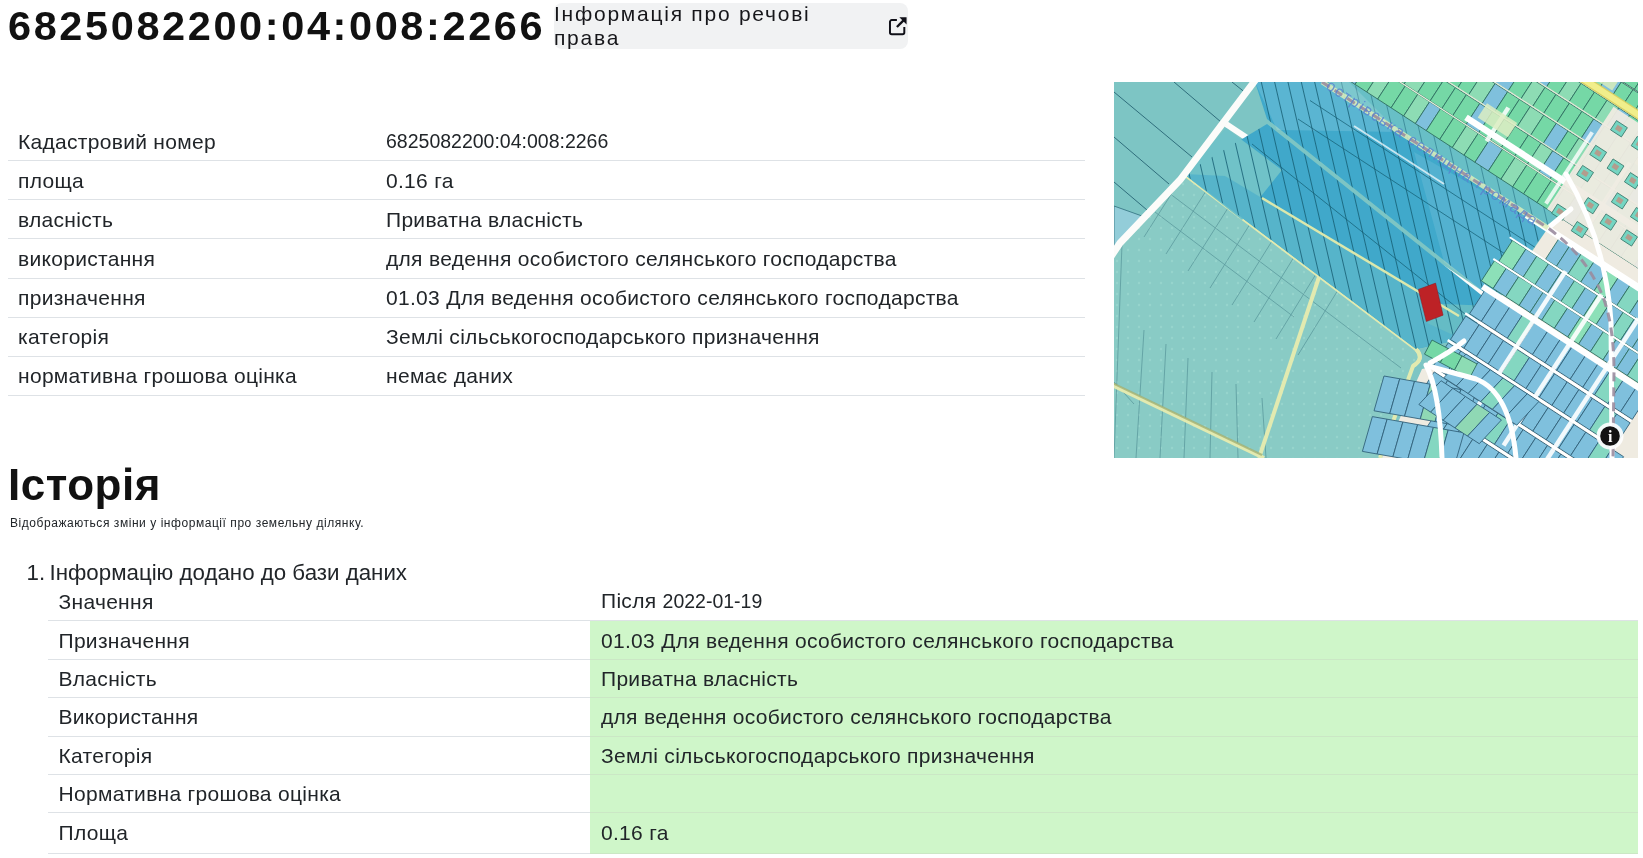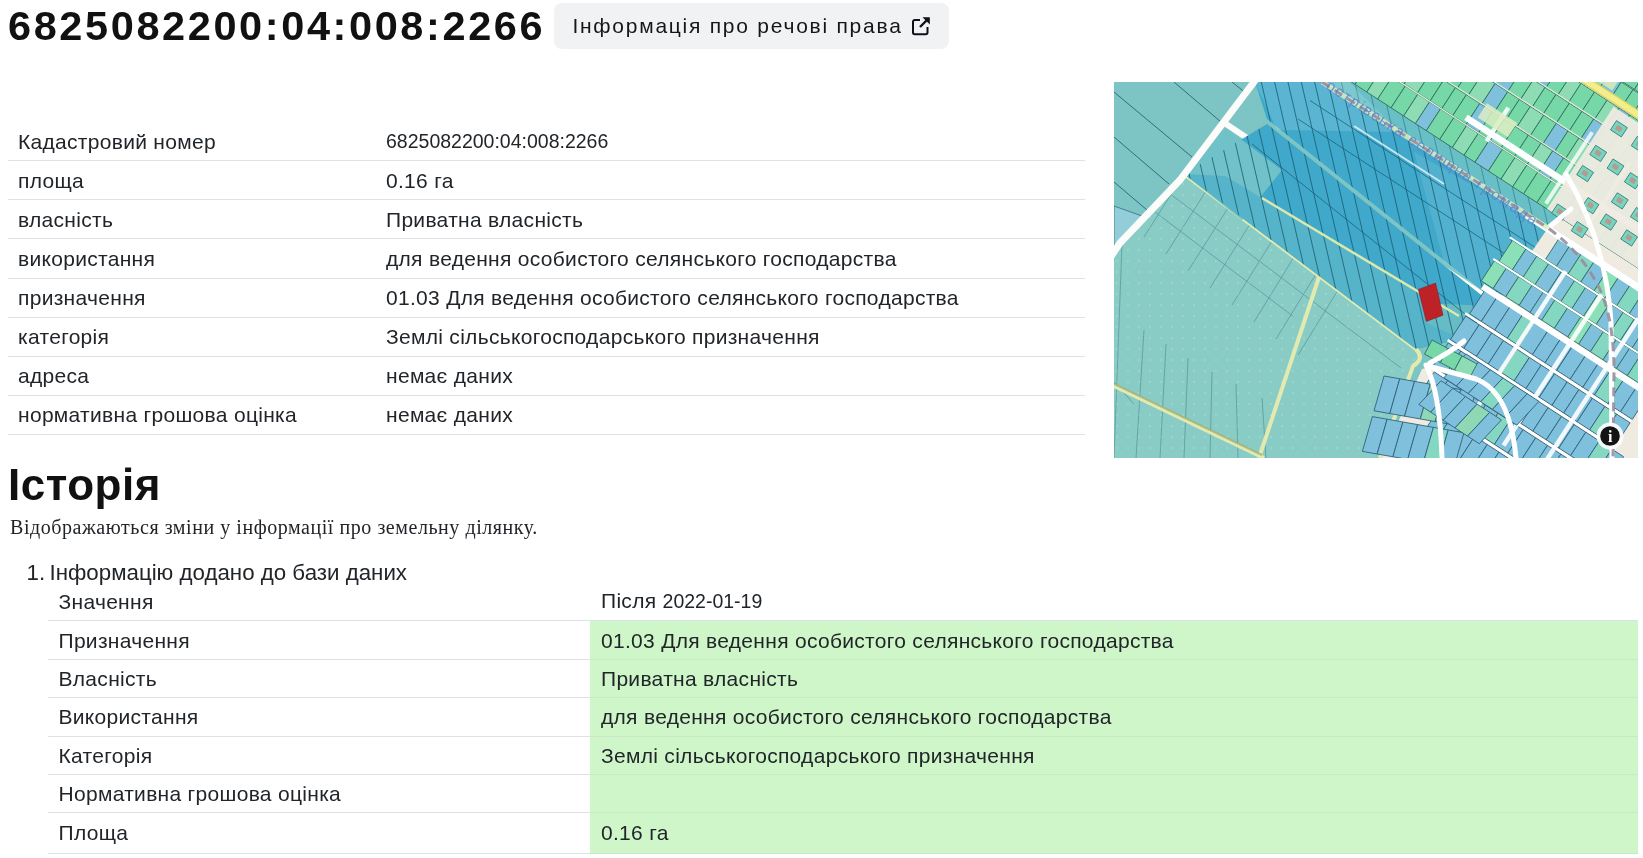--- a/index.html
+++ b/index.html
@@ -1,34 +1,34 @@
 <!DOCTYPE html>
 <html lang="uk"><head>
 <meta charset="utf-8">
 <style>
   * { box-sizing: border-box; margin: 0; padding: 0; }
   html,body { width:1643px; height:858px; background:#fff; overflow:hidden;
     font-family:"Liberation Sans",sans-serif; color:#212529; }
   .h1 { position:absolute; left:8px; top:2px; font-size:41.5px; font-weight:bold;
     letter-spacing:2.6px; color:#111; white-space:nowrap; }
-  .btn { position:absolute; left:554px; top:3px; width:395px; height:46px;
+  .btn { position:absolute; left:554px; top:3px; width:354px; height:46px;
     background:#f1f2f3; border-radius:8px; display:flex; align-items:center;
     justify-content:center; font-size:21px; letter-spacing:1.75px; color:#16161a; gap:8px; }
 
   table { border-collapse:collapse; }
   td { font-size:21px; line-height:21px; vertical-align:middle; letter-spacing:0.3px; }
   .nv { font-size:19.5px; letter-spacing:0; }
 
   .info { position:absolute; left:8px; top:82.2px; width:1077px;margin-top:40px; }
   .info td { border-bottom:1px solid #dee2e6; padding:8.55px 10px 8.55px 10px; }
   .info td.l { width:368px; }
 
   .h2 { position:absolute; left:8px; top:460px; font-size:44px; font-weight:bold;
     letter-spacing:0.5px; color:#111; }
-  .p1 { position:absolute; left:10px; top:516px; font-size:20px; letter-spacing:0.55px;font-family:Liberation Serif, serif; }
+  .p1 { position:absolute; left:10px; top:516px; font-size:12px; letter-spacing:0.55px; }
   .num { position:absolute; left:26.5px; top:559.5px; font-size:22.3px; }
   .num .t { position:absolute; left:23px; top:0; white-space:nowrap; }
 
   .hist { position:absolute; left:48px; top:582.1px; width:1590px; }
   .hist td { padding:8.2px 12px 8.2px 11px; }
   .hist td.l { width:542px; border-bottom:1px solid #dee2e6; padding-left:10.5px; }
   .hist td.v { border-bottom:1px solid #cbe7c5; }
   .hist tr.g td.v { background:#cff6c9; }
   .hist tr.hdr td { border-bottom:1px solid #dee2e6; }
   .hist tr.last td { padding-bottom:10.7px; }
@@ -64,24 +64,20 @@
         <td class="l">використання</td>
         <td>для ведення особистого селянського господарства</td>
       </tr>
   <tr>
         <td class="l">призначення</td>
         <td>01.03 Для ведення особистого селянського господарства</td>
       </tr>
   <tr>
         <td class="l">категорія</td>
         <td>Землі сільськогосподарського призначення</td>
-      </tr>
-  <tr>
-        <td class="l">адреса</td>
-        <td>немає даних</td>
       </tr>
   <tr>
         <td class="l">нормативна грошова оцінка</td>
         <td>немає даних</td>
       </tr>
 </tbody>
   </table>
 
 <div class="map">
 <svg width="524" height="376" viewBox="0 0 524 376">

